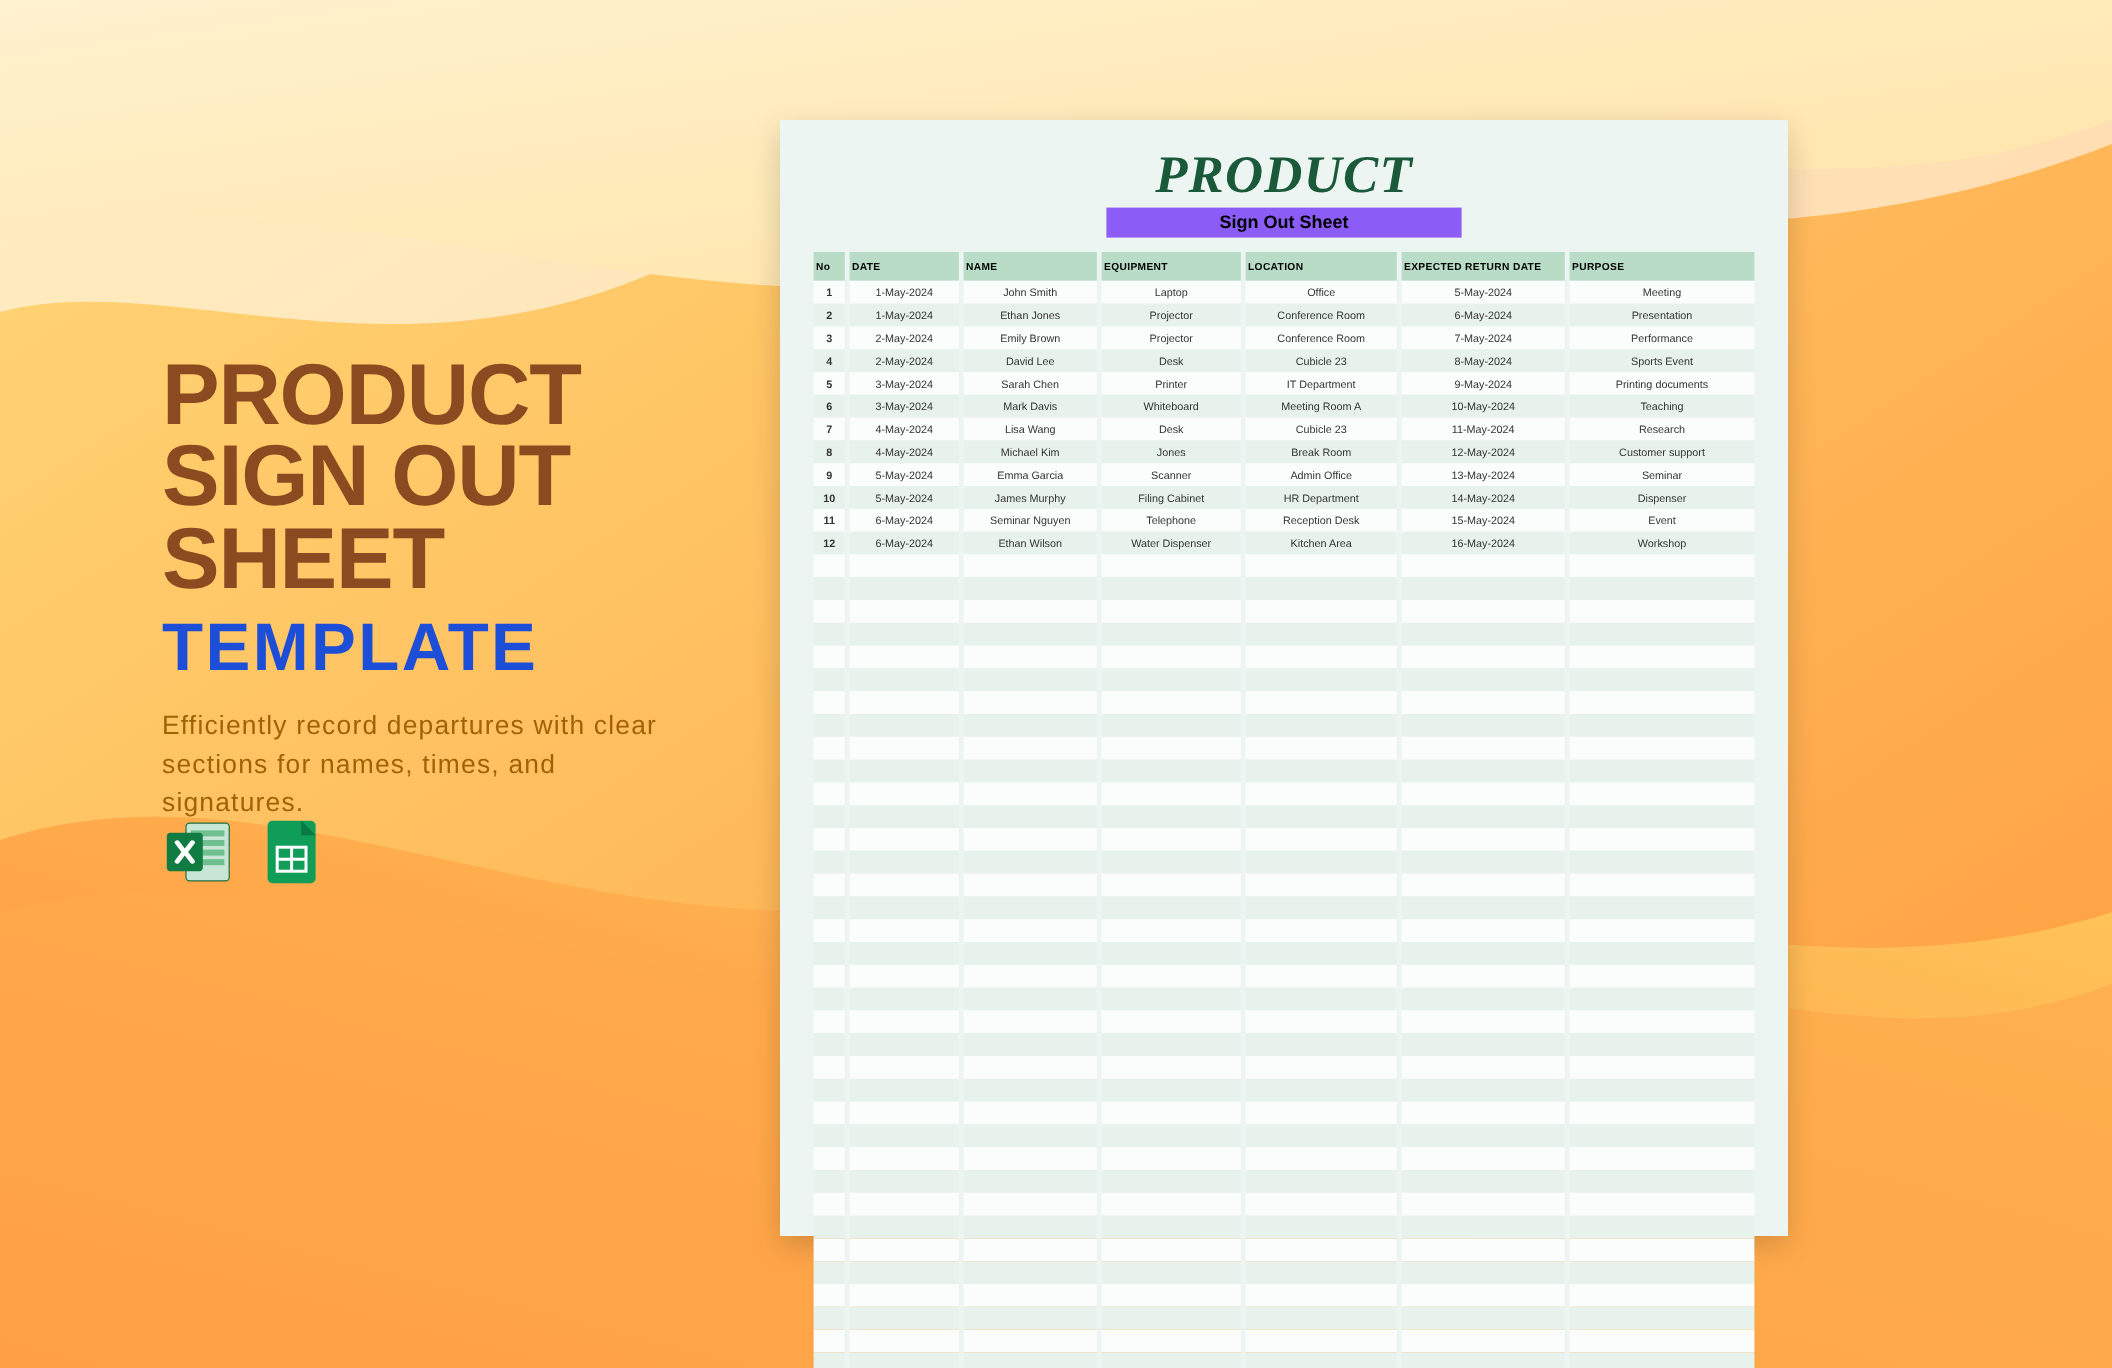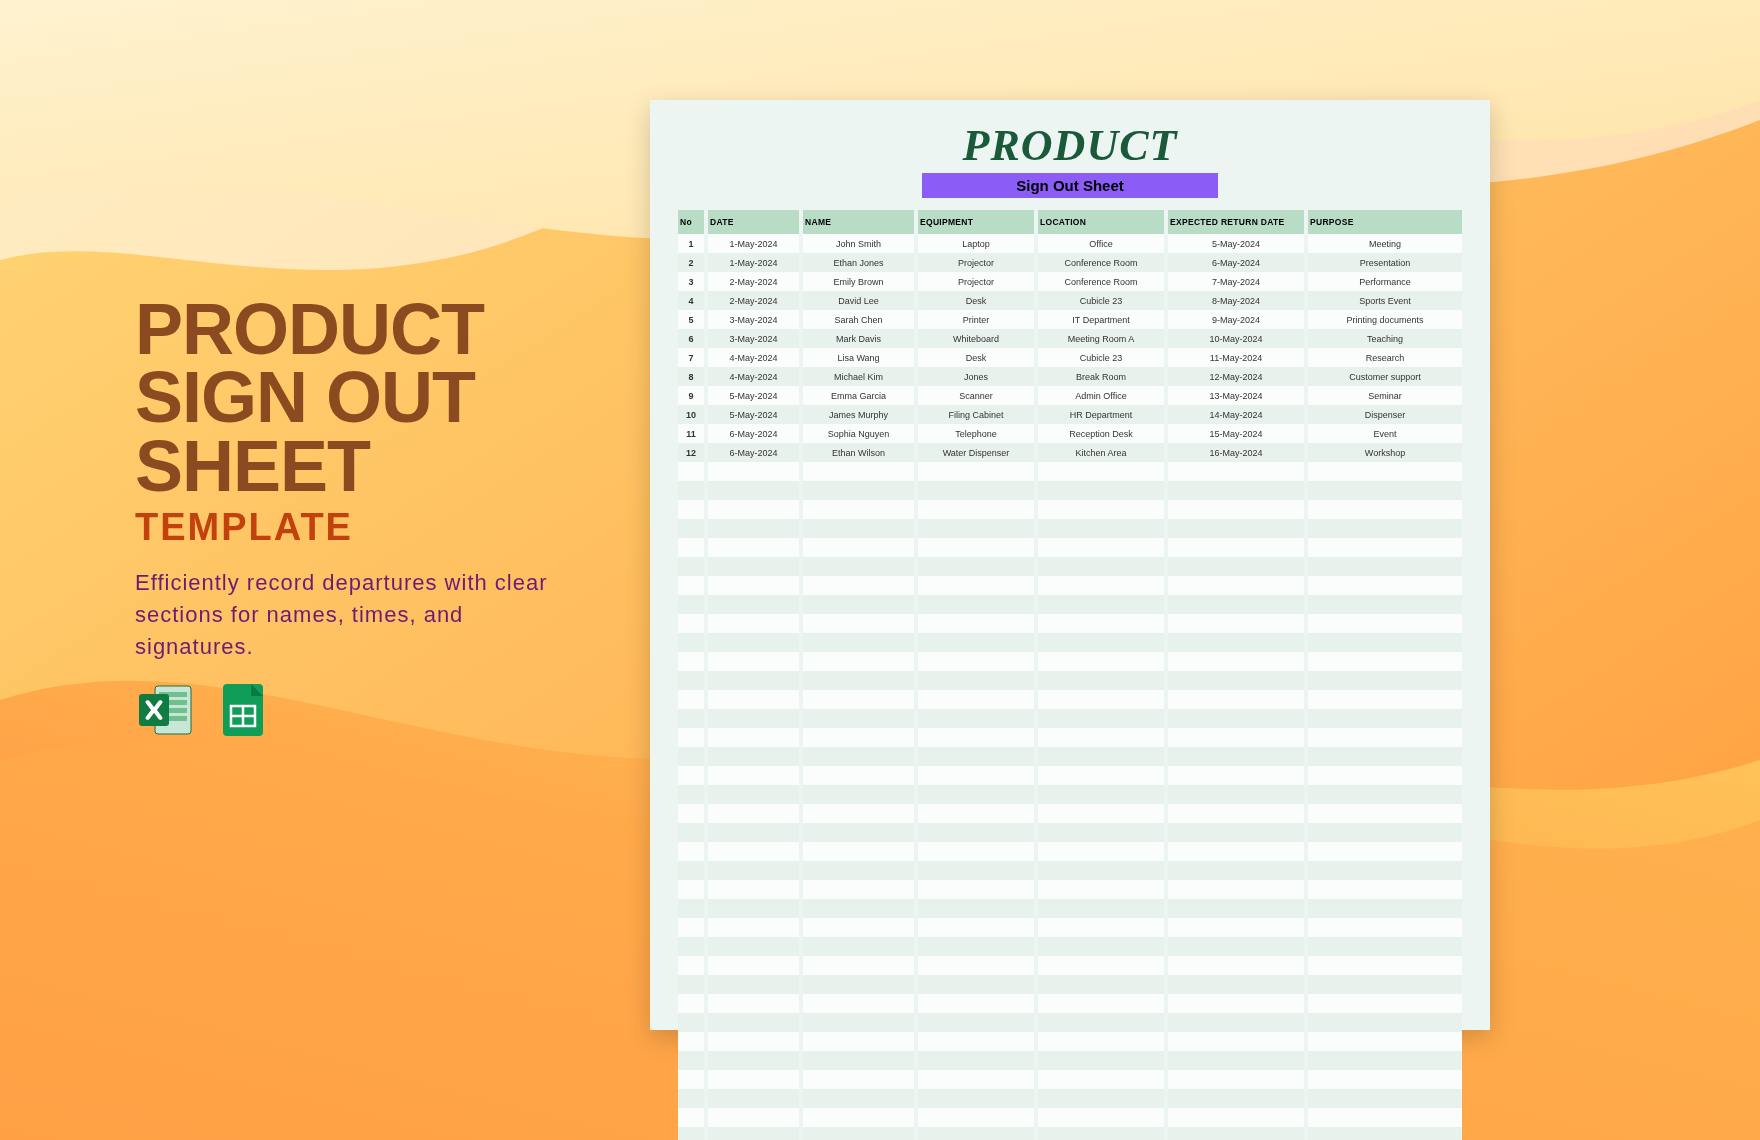--- a/index.html
+++ b/index.html
@@ -14,26 +14,26 @@
 
 .left-panel {
   position: absolute; left: 135px; top: 295px; width: 500px;
 }
 .title-main {
   font-size: 72px; font-weight: 900; line-height: 0.95;
   color: #8b4a1f; letter-spacing: -1px;
   font-family: 'Arial Black', Arial, sans-serif;
 }
 .title-sub {
-  font-size: 38px; font-weight: 700; color: #c2410c;
+  font-size: 56px; font-weight: 700; color: #1d4ed8;
   margin-top: 6px; letter-spacing: 2px;
   font-family: 'Arial', sans-serif;
 }
 .desc {
-  margin-top: 18px; font-size: 22px; color: #701a75; line-height: 1.45;
+  margin-top: 18px; font-size: 22px; color: #a16207; line-height: 1.45;
   letter-spacing: 1px; max-width: 420px;
 }
 .icons { position: absolute; left: 135px; top: 680px; display: flex; gap: 18px; }
 .icon-badge { width: 60px; height: 60px; position: relative; }
 .icon-badge svg { width: 100%; height: 100%; }
 
 .sheet {
   position: absolute; left: 650px; top: 100px;
   width: 840px; height: 930px;
   background: #edf5f2;
@@ -233,21 +233,21 @@
           <td class="col-date">5-May-2024</td>
           <td class="col-name">James Murphy</td>
           <td class="col-equip">Filing Cabinet</td>
           <td class="col-loc">HR Department</td>
           <td class="col-ret">14-May-2024</td>
           <td class="col-purpose">Dispenser</td>
         </tr>
         <tr class="odd">
           <td class="col-no">11</td>
           <td class="col-date">6-May-2024</td>
-          <td class="col-name">Sophia Nguyen</td>
+          <td class="col-name">Seminar Nguyen</td>
           <td class="col-equip">Telephone</td>
           <td class="col-loc">Reception Desk</td>
           <td class="col-ret">15-May-2024</td>
           <td class="col-purpose">Event</td>
         </tr>
         <tr class="even">
           <td class="col-no">12</td>
           <td class="col-date">6-May-2024</td>
           <td class="col-name">Ethan Wilson</td>
           <td class="col-equip">Water Dispenser</td>

